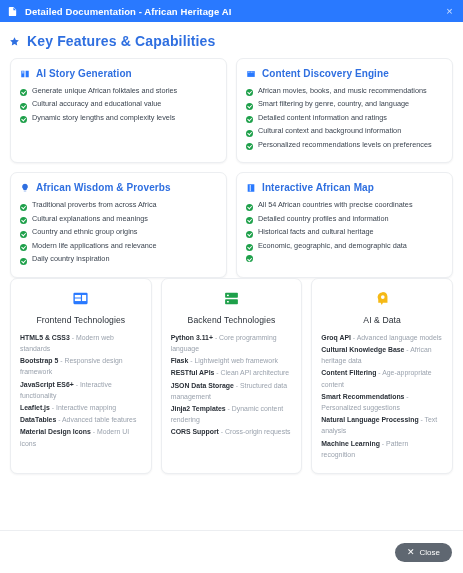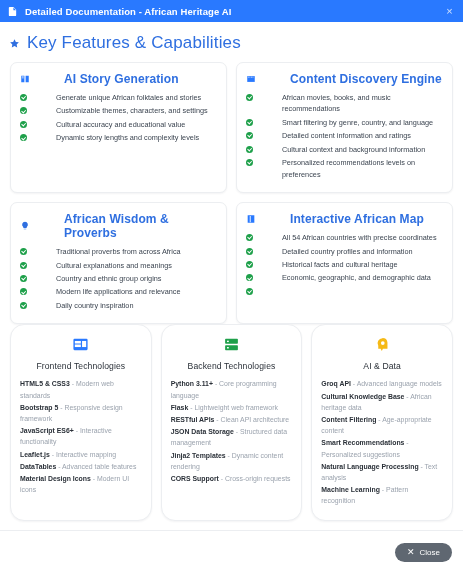--- a/index.html
+++ b/index.html
@@ -39,65 +39,64 @@
     padding: 0;
     background: #ffffff;
     position: relative;
   }
   .section-head {
     display: flex; align-items: center;
     padding: 11px 0 9px 9px;
   }
   .section-head .sic { width: 11px; height: 11px; margin-right: 7px; flex: 0 0 11px; display:block; }
   .section-title {
-    font-size: 17px; font-weight: normal; color: #2f6fe0; letter-spacing: .15px;
+    font-size: 14px; font-weight: bold; color: #2f6fe0; letter-spacing: .15px;
   }
   
   .feat-grid {
     display: grid; grid-template-columns: 1fr 1fr;
     gap: 9px; padding: 0 10px;
   }
   .feat-card {
     background: #ffffff;
     border: 1px solid #eceef1;
     border-radius: 7px;
     padding: 9px 9px 10px 9px;
     box-shadow: 0 1px 2px rgba(16,24,40,.05);
     min-height: 90px;
   }
   .feat-head { display: flex; align-items: center; margin-bottom: 6px; }
   .feat-head .fic { width: 10px; height: 10px; flex: 0 0 10px; margin-right: 6px; display:block; }
-  .feat-title { font-size: 12px; font-weight: bold; color: #2f6fe0; letter-spacing: .1px; margin-left: 28px; }
+  .feat-title { font-size: 10px; font-weight: bold; color: #2f6fe0; letter-spacing: .1px; }
   .feat-list { list-style: none; }
   .feat-list li {
-    display: flex; align-items: flex-start;
+    display: flex; align-items: flex-end;
     font-size: 7.3px; color: #3c4551; line-height: 1.55;
     margin-bottom: 2.2px;
-    gap: 24px;
   }
   .chk {
     width: 7px; height: 7px; flex: 0 0 7px; margin-right: 5px; margin-top: 2px;
     border-radius: 50%; background: #1ea04a;
     position: relative;
   }
   .chk::after {
     content: ""; position: absolute;
     left: 2px; top: 1.2px; width: 2px; height: 3.4px;
     border: solid #ffffff; border-width: 0 1px 1px 0;
     transform: rotate(42deg);
   }
   
   .tech-grid {
     display: grid; grid-template-columns: 1fr 1fr 1fr;
     gap: 9px; padding: 0 10px;
   }
   .tech-card {
     background: #ffffff;
     border: 1px solid #eceef1;
-    border-radius: 14px;
+    border-radius: 7px;
     padding: 11px 9px 12px 9px;
     box-shadow: 0 1px 2px rgba(16,24,40,.05);
     min-height: 190px;
   }
   .tech-icon-wrap { display: flex; justify-content: center; margin-bottom: 8px; }
   .tech-icon-wrap svg { width: 17px; height: 17px; display: block; }
   .tech-title {
     text-align: center; font-size: 8.6px; color: #2a3038;
     margin-bottom: 7px; letter-spacing: .1px;
   }
@@ -158,24 +157,20 @@
           </svg>
           <span class="feat-title">AI Story Generation</span>
         </div>
         <ul class="feat-list">
           <li>
               <span class="chk"></span>
               <span>Generate unique African folktales and stories</span>
             </li>
           <li>
               <span class="chk"></span>
-              <span>Customizable themes, characters, and settings</span>
-            </li>
-          <li>
-              <span class="chk"></span>
               <span>Cultural accuracy and educational value</span>
             </li>
           <li>
               <span class="chk"></span>
               <span>Dynamic story lengths and complexity levels</span>
             </li>
         </ul>
       </div>
 
       <div class="feat-card">

